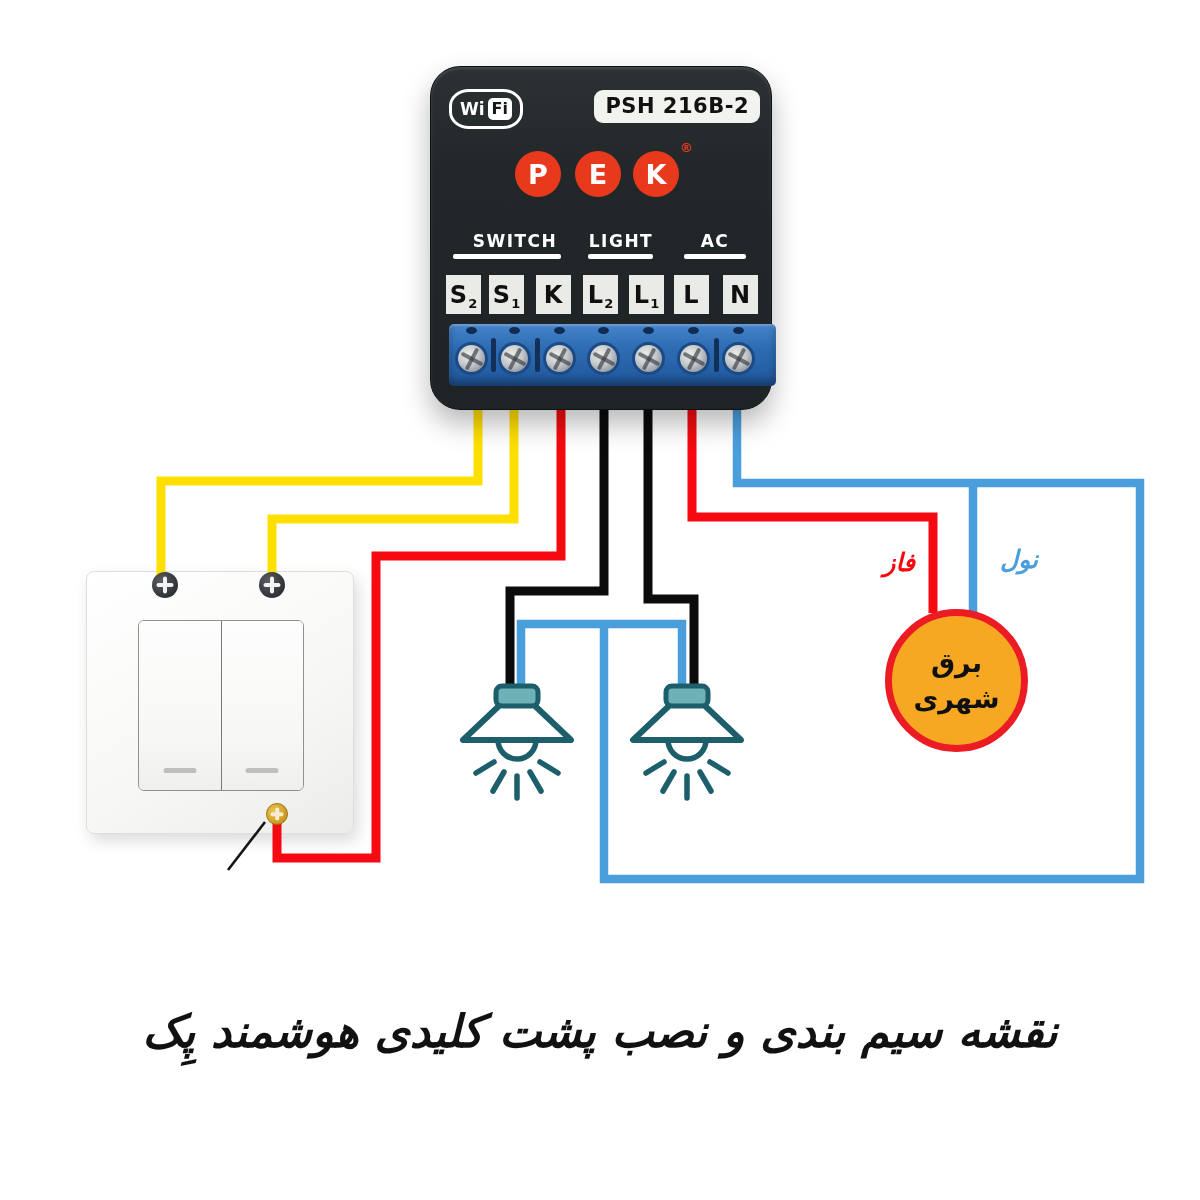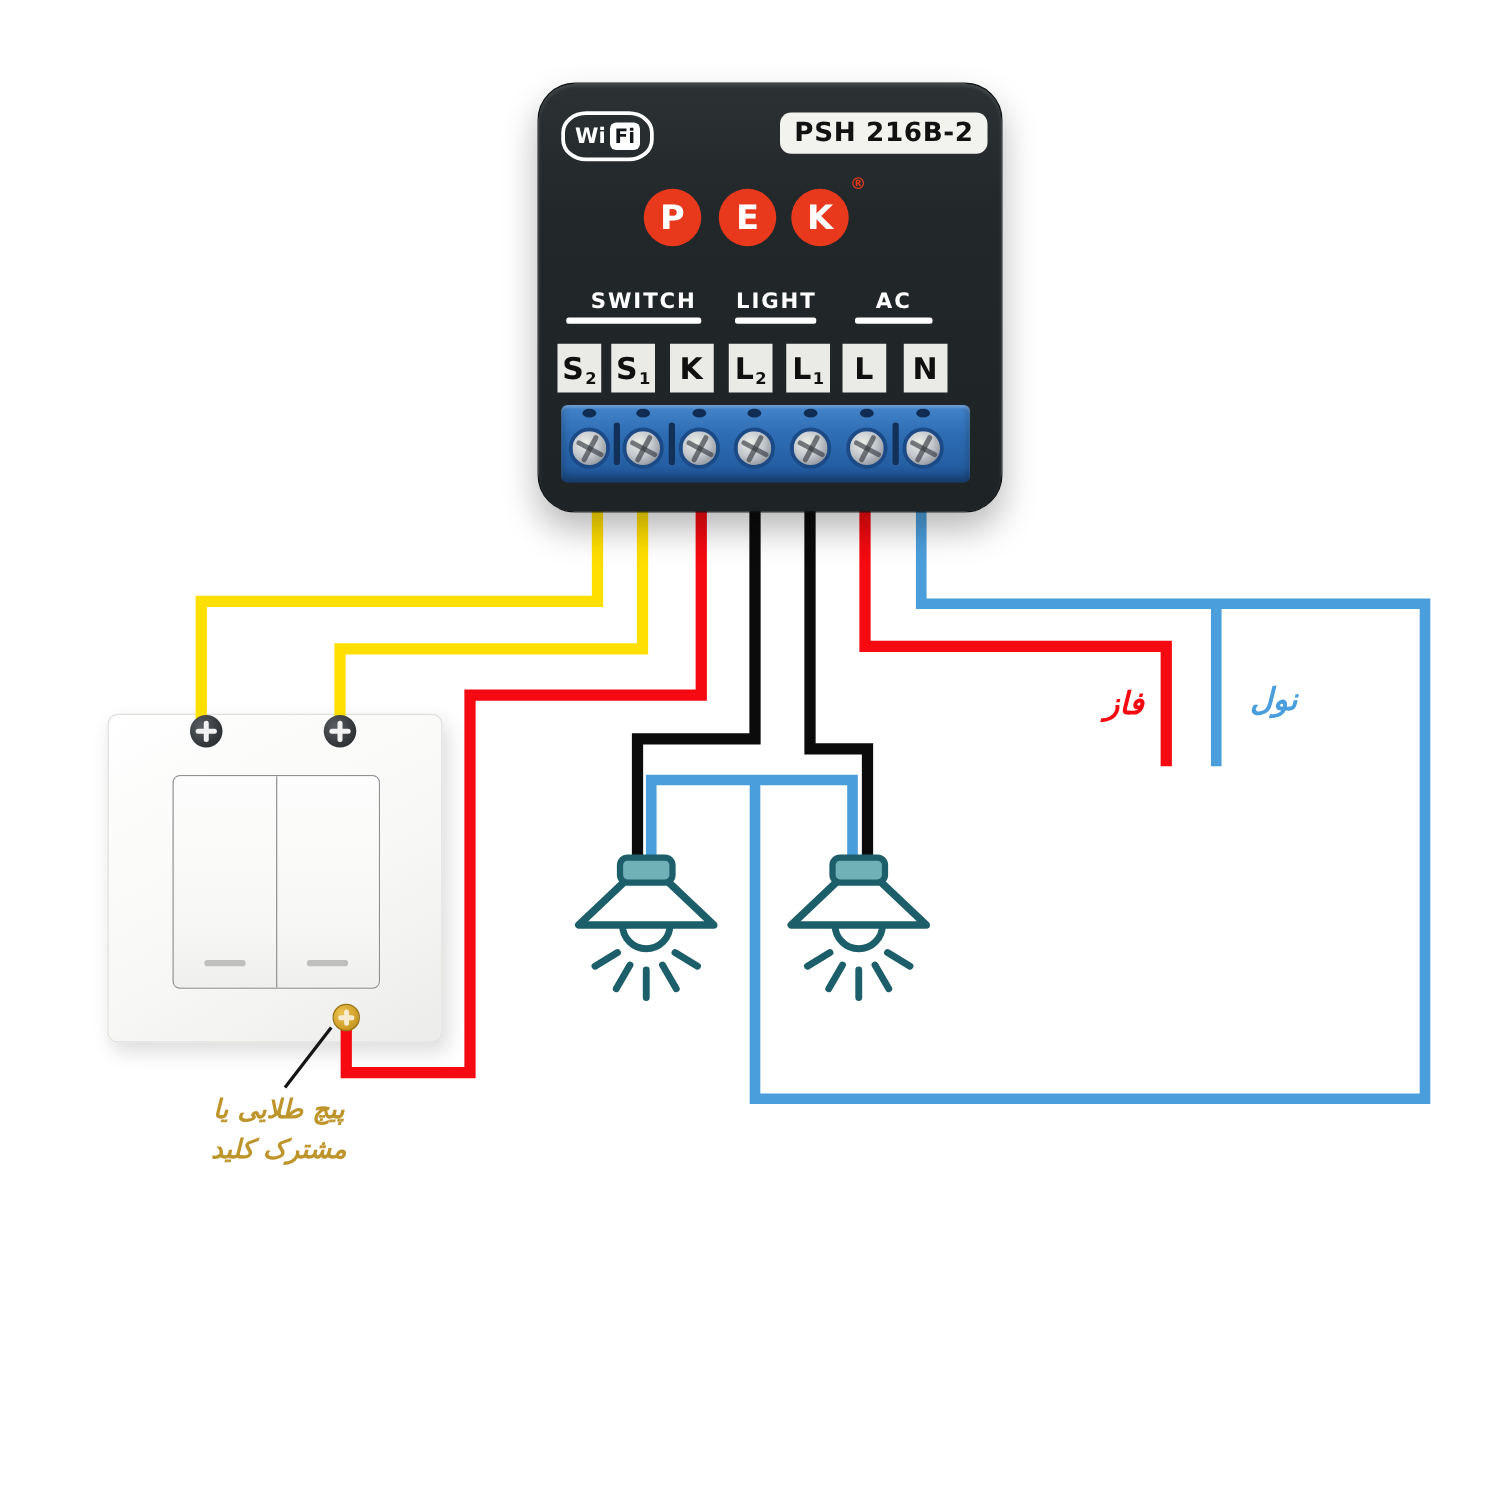--- a/index.html
+++ b/index.html
@@ -22,21 +22,21 @@
   .w-blue{stroke:var(--wire-blue);stroke-width:8.5;}
   .pointer-line{stroke:#141414;stroke-width:2.6;}
 
   
   .lamp-line{fill:none;stroke:var(--lamp-stroke);stroke-width:5.5;stroke-linecap:round;stroke-linejoin:round;}
   .lamp-shade{fill:#ffffff;stroke:var(--lamp-stroke);stroke-width:6;stroke-linejoin:round;}
   .lamp-cap{fill:var(--lamp-cap-fill);stroke:var(--lamp-stroke);stroke-width:5;}
   .lamp-bulb{fill:#ffffff;stroke:var(--lamp-stroke);stroke-width:5.5;}
 
   
-  .module{position:absolute;left:430px;top:66px;width:372px;height:344px;
+  .module{position:absolute;left:430px;top:66px;width:342px;height:344px;
     background:linear-gradient(180deg,#2c3134 0%,#22272a 30%,#1e2326 100%);
     border:1px solid #101314;border-radius:30px;
     box-shadow:0 14px 28px rgba(0,0,0,.28), inset 0 2px 3px rgba(255,255,255,.12);}
   .wifi-logo{position:absolute;left:18px;top:22px;width:74px;height:40px;
     border:3px solid #ffffff;border-radius:20px/17px;display:flex;align-items:center;justify-content:center;gap:3px;}
   .wifi-wi{color:#ffffff;font-weight:bold;font-size:17px;}
   .wifi-fi{background:#ffffff;color:#16191b;font-weight:bold;font-size:16px;line-height:1;padding:3px 4px;border-radius:5px;}
   .model-badge{position:absolute;right:11px;top:23px;background:#f2f2ee;color:#121212;
     font-weight:bold;font-size:21px;line-height:1;padding:6px 11px;border-radius:9px;letter-spacing:.5px;margin-left:16px;}
   .brand{position:absolute;left:0;top:84px;width:100%;height:46px;}
@@ -215,22 +215,23 @@
       <div class="tscrew" style="left:183px"></div>
       <div class="tscrew" style="left:228px"></div>
       <div class="tscrew" style="left:273px"></div>
     </div>
   </div>
 
   <div class="screw screw-dark screw-s1 overlay"></div>
   <div class="screw screw-dark screw-s2 overlay"></div>
   <div class="screw screw-gold overlay"></div>
 
+  <div class="power-circle">
+    <span>برق</span>
+    <span>شهری</span>
+  </div>
   <span class="phase-label overlay">فاز</span>
   <span class="neutral-label overlay">نول</span>
 
-  <div class="gold-note overlay">
-    <div>پیچ طلایی یا</div>
-    <div>مشترک کلید</div>
-  </div>
-
+
+  <div class="diagram-title overlay">نقشه سیم بندی و نصب پشت کلیدی هوشمند پِک</div>
 
 </div>
 
 </body></html>

